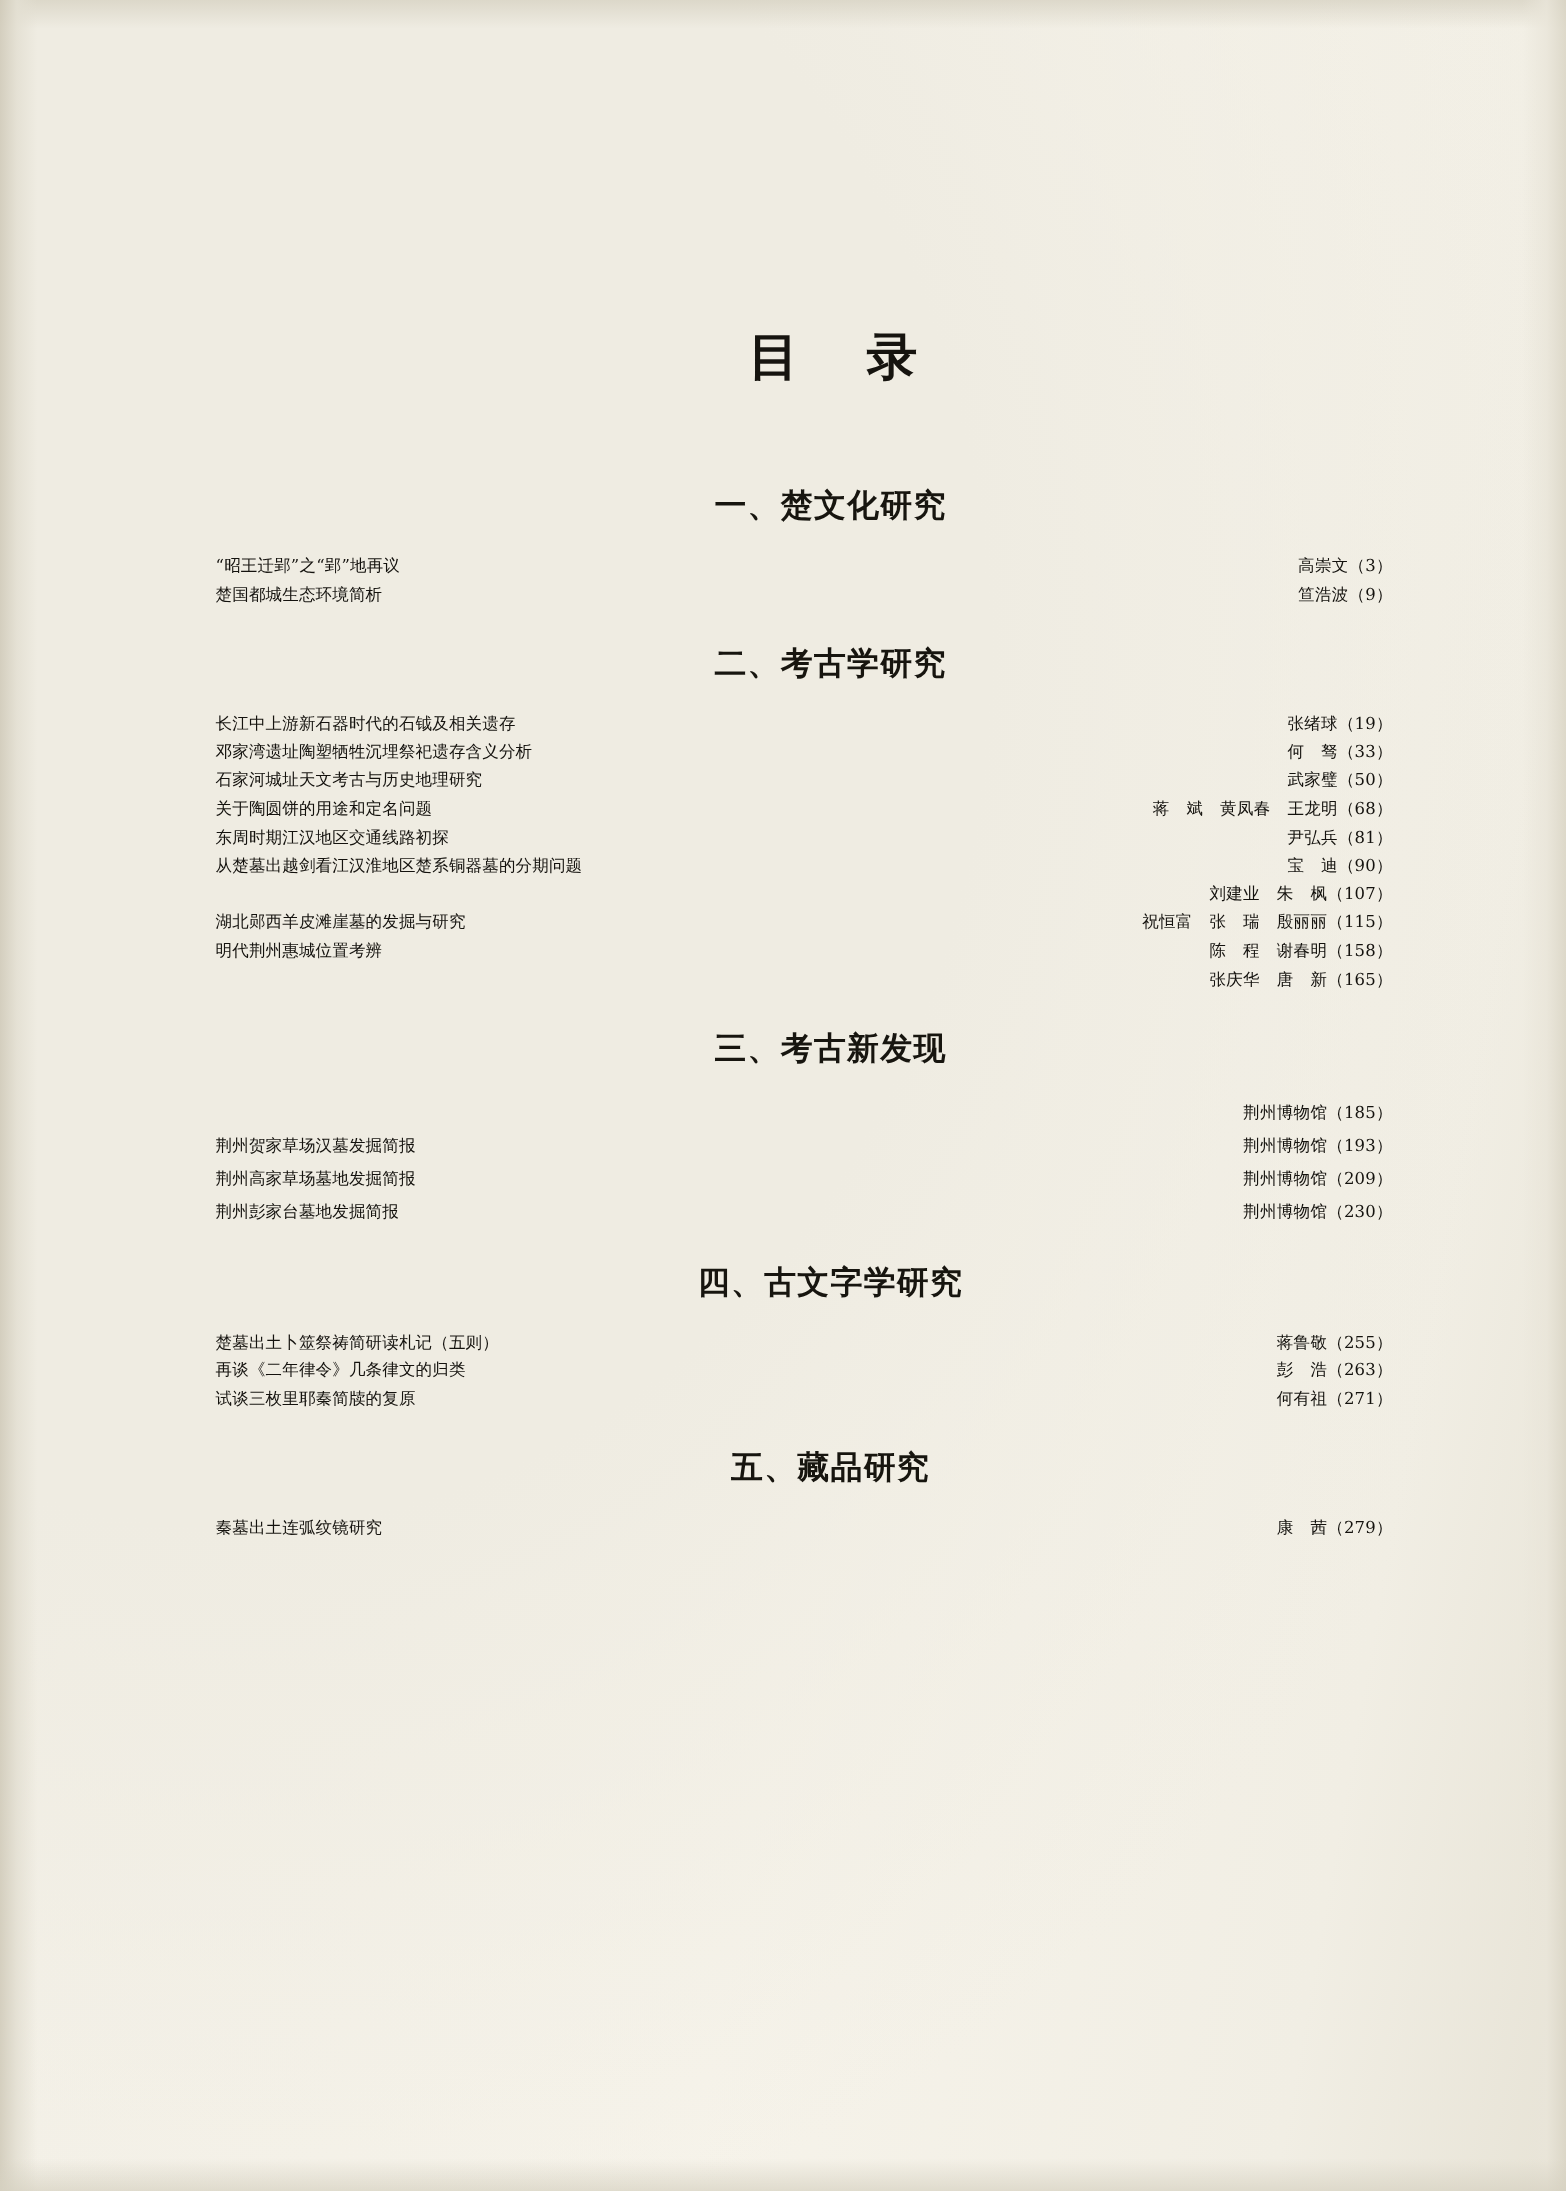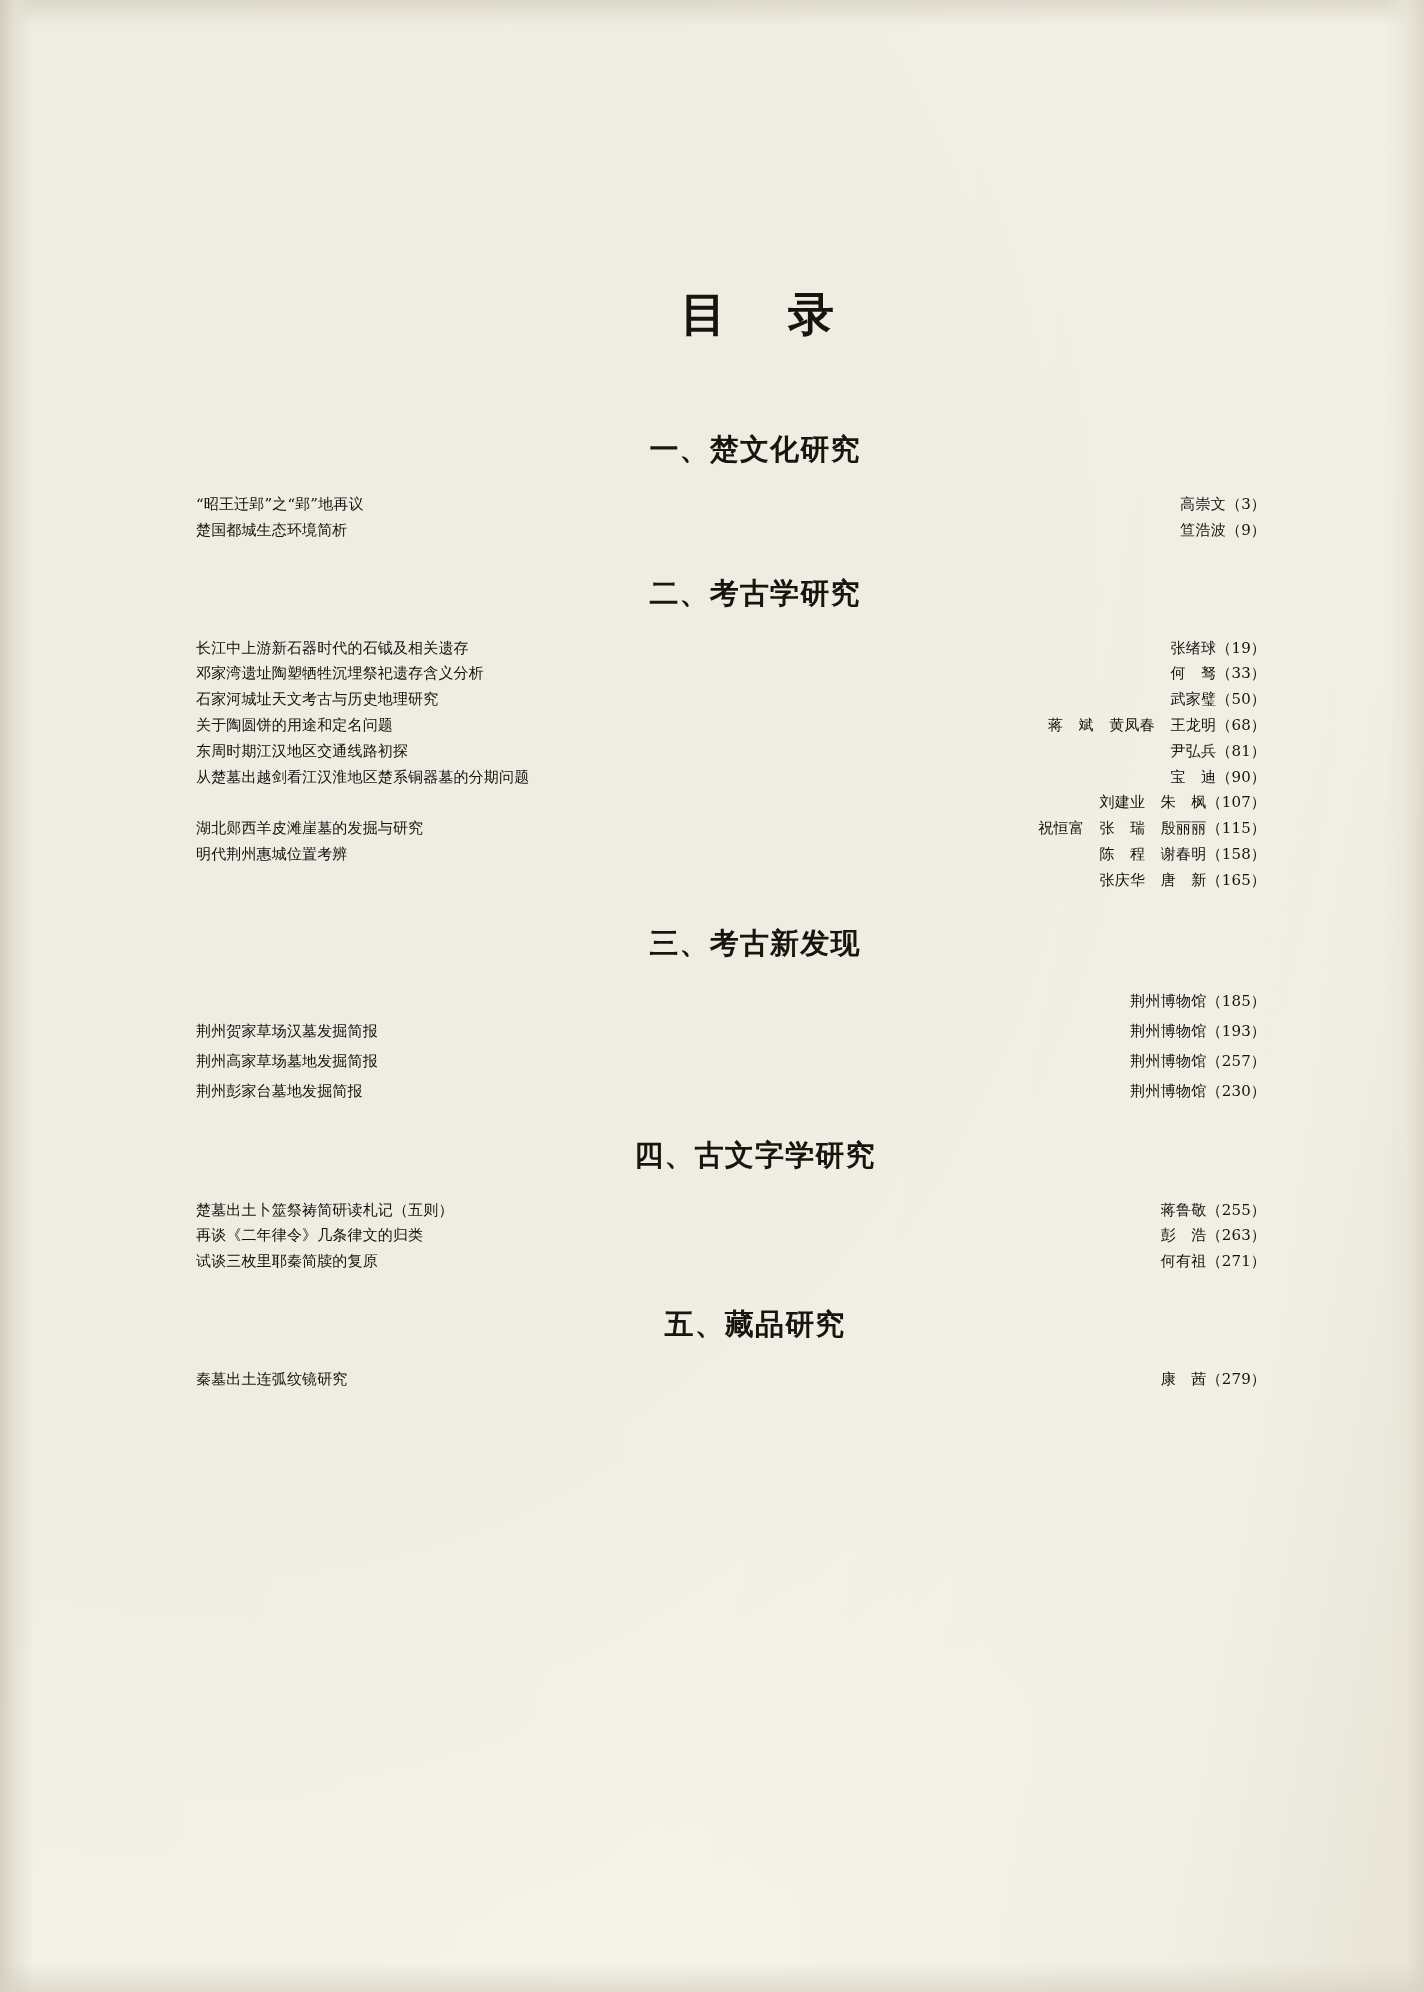--- a/index.html
+++ b/index.html
@@ -46,21 +46,21 @@
     position: absolute;
     left: 0; bottom: 0;
     width: 100%; height: 30px;
     background: linear-gradient(0deg, #d6d1c1 0%, rgba(240,237,228,0) 100%);
     opacity: .7;
   }
 
   .content {
     position: absolute;
     left: 196px;
-    top: 284px;
+    top: 294px;
     width: 1070px;
   }
 
   .doc-title {
     font-size: 46px;
     font-weight: bold;
     letter-spacing: 0.12em;
     color: #16140f;
     text-align: center;
     margin: 0 0 84px 0;
@@ -233,21 +233,21 @@
       <div class="entry">
         <span class="e-title">荆州贺家草场汉墓发掘简报</span>
         <span class="leader"></span>
         <span class="authors">荆州博物馆</span>
         <span class="page-no">（193）</span>
       </div>
       <div class="entry">
         <span class="e-title">荆州高家草场墓地发掘简报</span>
         <span class="leader"></span>
         <span class="authors">荆州博物馆</span>
-        <span class="page-no">（257）</span>
+        <span class="page-no">（209）</span>
       </div>
       <div class="entry">
         <span class="e-title">荆州彭家台墓地发掘简报</span>
         <span class="leader"></span>
         <span class="authors">荆州博物馆</span>
         <span class="page-no">（230）</span>
       </div>
     </div>
 
     <div class="section sec-4">

